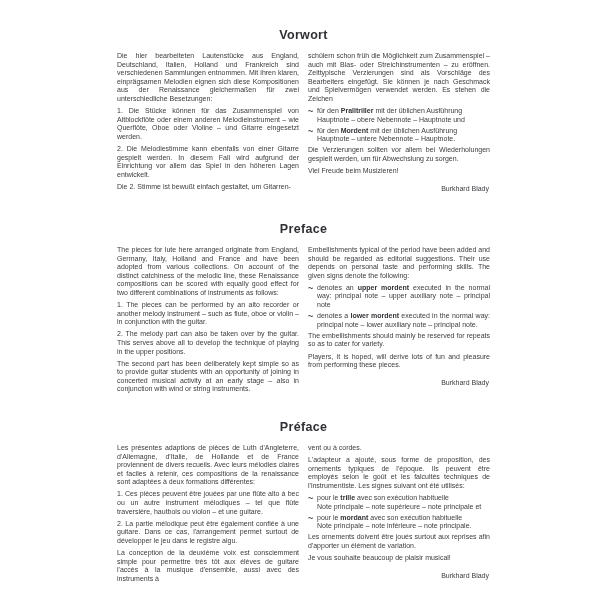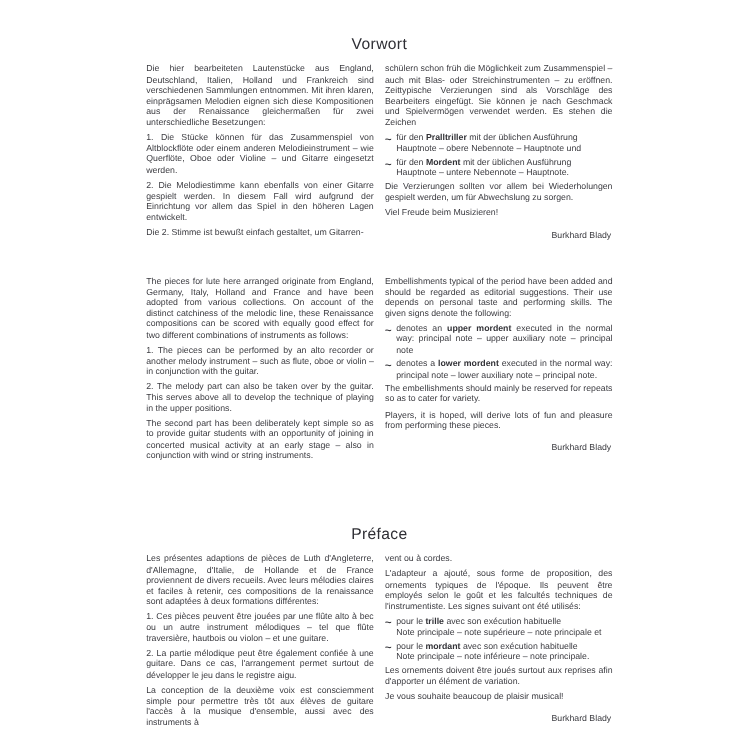--- a/index.html
+++ b/index.html
@@ -5,21 +5,21 @@
   html,body{margin:0;padding:0;}
   body{
     width:600px;height:600px;position:relative;overflow:hidden;
     background:#ffffff;
     font-family:"Liberation Sans", sans-serif;
     color:#3b3b40;
   }
   .lang-section{position:absolute;left:117px;width:373px;}
   .sec-title{
     margin:0 0 10px 0;text-align:center;
-    font-size:12.5px;font-weight:normal;color:#2f2f35;letter-spacing:.3px;
+    font-size:12.5px;font-weight:bold;color:#2f2f35;letter-spacing:.3px;
   }
   .cols{display:flex;gap:9px;}
   .col{width:182px;}
   .para{
     margin:0 0 3.5px 0;
     font-size:7px;line-height:8.6px;
     text-align:justify;color:#3b3b40;
   }
   .para:empty{display:none;}
   .ornament-item{display:flex;margin:0 0 2.5px 0;}
@@ -65,20 +65,21 @@
         </div>
       </div>
       <p class="para">Die Verzierungen sollten vor allem bei Wiederholungen gespielt werden, um für Abwechslung zu sorgen.</p>
       <p class="para">Viel Freude beim Musizieren!</p>
       <div class="signature">Burkhard Blady</div>
     </div>
   </div>
 </section>
 
 <section class="lang-section" style="top:222px">
+  <h2 class="sec-title">Preface</h2>
   <div class="cols">
     <div class="col">
       <p class="para">The pieces for lute here arranged originate from England, Germany, Italy, Holland and France and have been adopted from various collections. On account of the distinct catchiness of the melodic line, these Renaissance compositions can be scored with equally good effect for two different combinations of instruments as follows:</p>
       <p class="para">1. The pieces can be performed by an alto recorder or another melody instrument – such as flute, oboe or violin – in conjunction with the guitar.</p>
       <p class="para">2. The melody part can also be taken over by the guitar. This serves above all to develop the technique of playing in the upper positions.</p>
       <p class="para">The second part has been deliberately kept simple so as to provide guitar students with an opportunity of joining in concerted musical activity at an early stage – also in conjunction with wind or string instruments.</p>
     </div>
     <div class="col">
       <p class="para">Embellishments typical of the period have been added and should be regarded as editorial suggestions. Their use depends on personal taste and performing skills. The given signs denote the following:</p>
 

